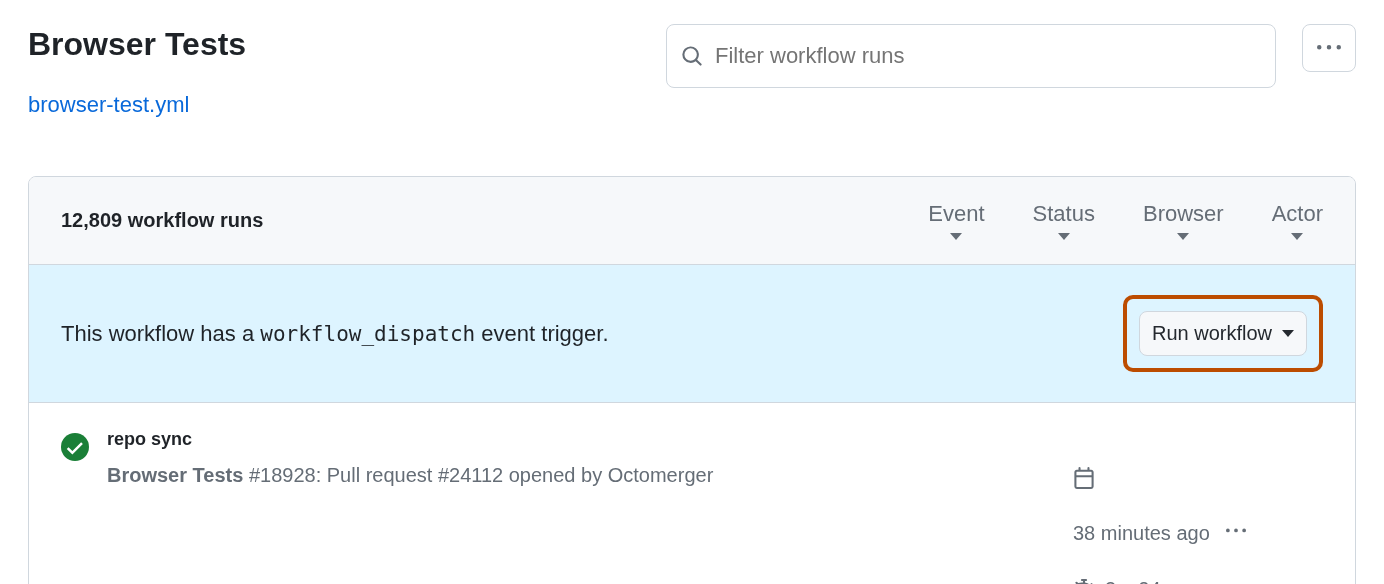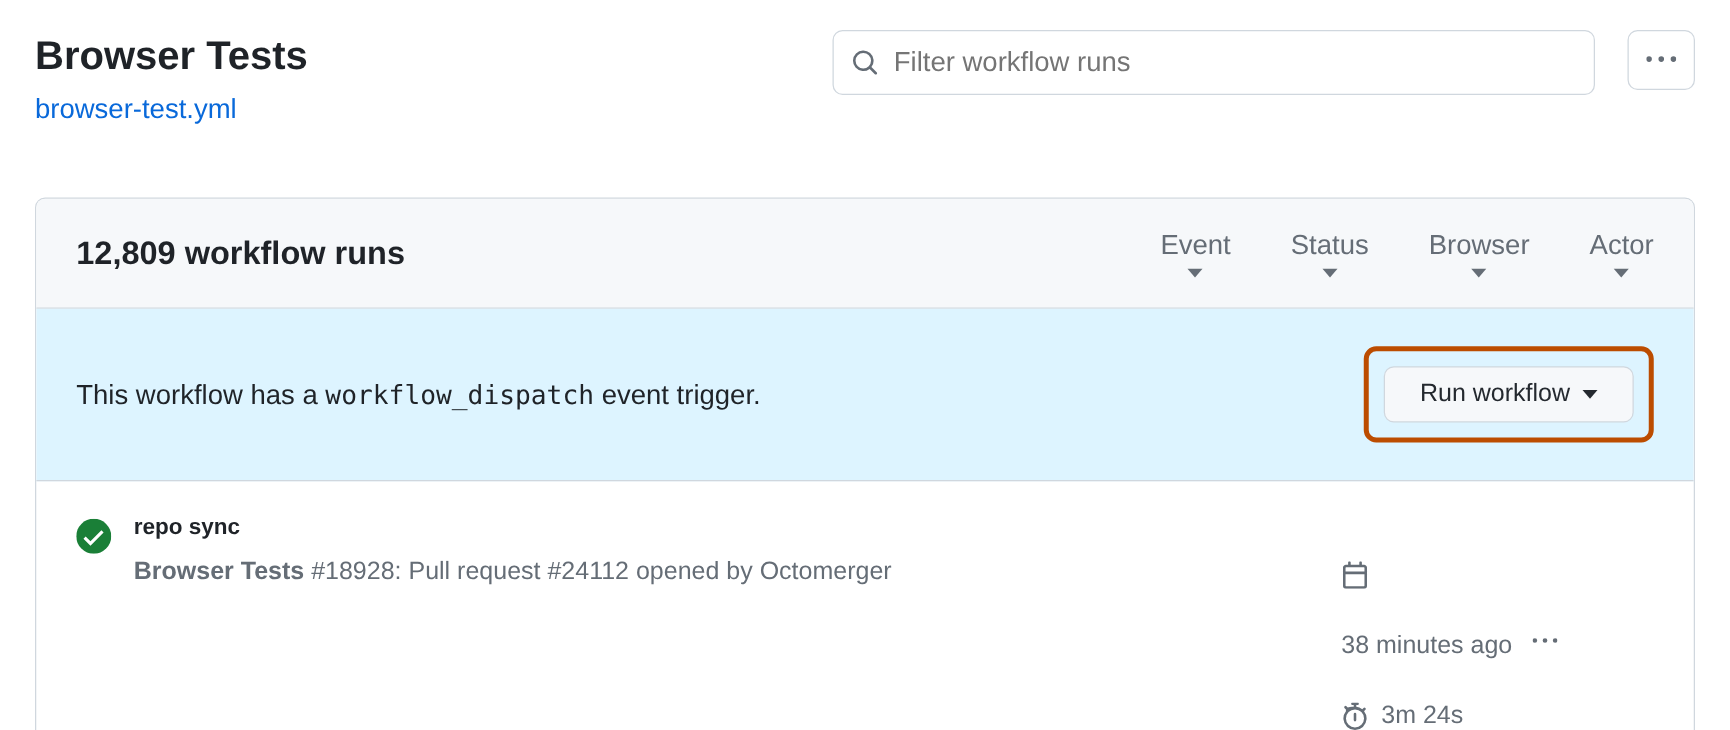--- a/index.html
+++ b/index.html
@@ -17,30 +17,30 @@
   }
   .title-block { flex: 1; }
   .page-title {
     font-size: 32px;
     font-weight: 600;
     line-height: 1.25;
     color: #1f2328;
   }
   .yml-link {
     display: inline-block;
-    margin-top: 10px;
+    margin-top: 28px;
     font-size: 22px;
     color: #0969da;
     text-decoration: none;
   }
   .search-wrap {
     display: flex;
     align-items: center;
     width: 610px;
-    height: 52px;
+    height: 64px;
     border: 1px solid #d0d7de;
     border-radius: 8px;
     padding: 0 14px;
     background: #fff;
   }
   .search-wrap svg { flex-shrink: 0; }
   .search-input {
     border: none;
     outline: none;
     font-size: 22px;
@@ -69,21 +69,21 @@
     overflow: hidden;
   }
   .box-header {
     display: flex;
     align-items: center;
     padding: 24px 32px;
     background: #f6f8fa;
     border-bottom: 1px solid #d0d7de;
   }
   .runs-count {
-    font-size: 26px;
+    font-size: 20px;
     font-weight: 600;
     flex: 1;
   }
   .filters { display: flex; gap: 48px; }
   .filter-btn {
     font-size: 22px;
     color: #656d76;
     background: none;
     border: none;
     cursor: pointer;
@@ -111,21 +111,21 @@
   }
   .run-wf-wrap {
     border: 4px solid #bc4c00;
     border-radius: 10px;
     padding: 12px;
   }
   .run-wf-btn {
     display: flex;
     align-items: center;
     gap: 10px;
-    padding: 10px 28px;
+    padding: 10px 12px;
     font-size: 20px;
     font-weight: 500;
     color: #24292f;
     background: #f6f8fa;
     border: 1px solid #d0d7de;
     border-radius: 8px;
     cursor: pointer;
   }
 
   .run-row {

